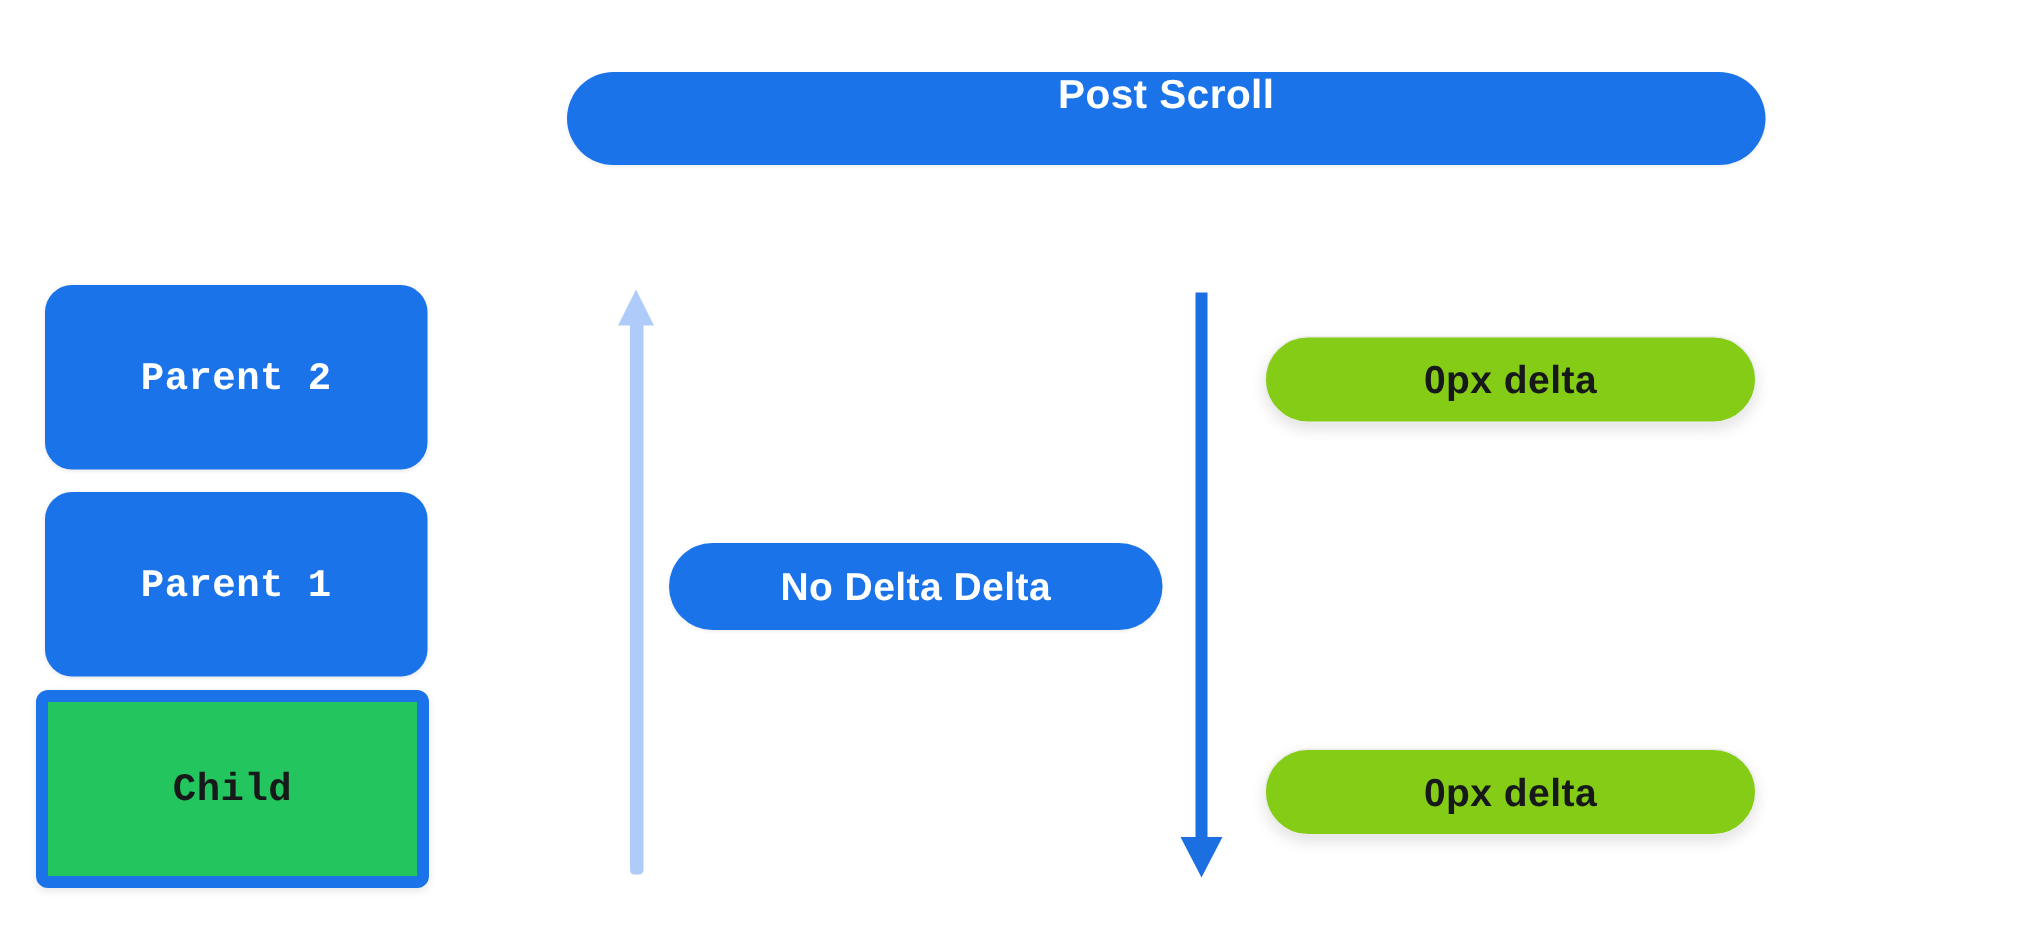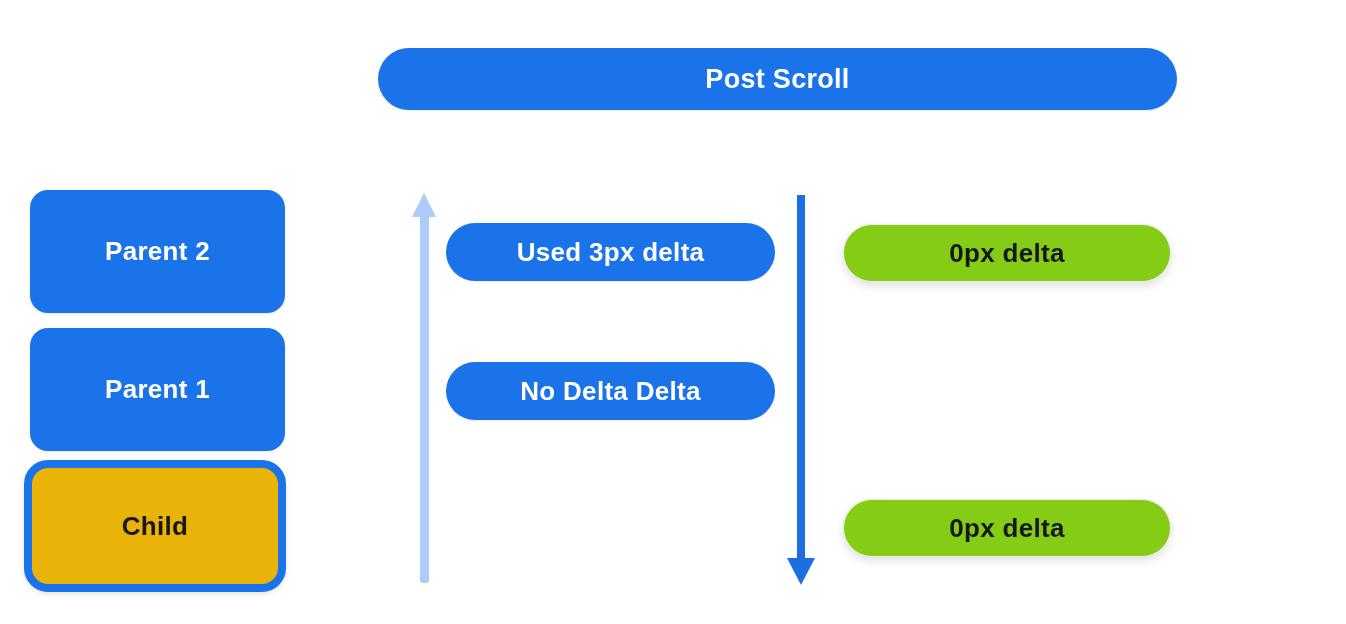--- a/index.html
+++ b/index.html
@@ -22,47 +22,48 @@
     background: var(--background);
     overflow: hidden;
   }
 
   .banner {
     position: absolute;
     left: 378px; top: 48px;
     width: 799px; height: 62px;
     background: var(--primary-blue);
     border-radius: 31px;
-    display: flex; align-items: center; justify-content: center;
+    display: flex; justify-content: center;
     color: var(--text-white);
     font-size: 27px; font-weight: 700;
     letter-spacing: 0.3px;
     box-shadow: 0 1px 3px rgba(0,0,0,0.08);
   }
 
   .stack-box {
     position: absolute;
     left: 30px;
     width: 255px; height: 123px;
     background: var(--primary-blue);
     border-radius: 18px;
     display: flex; align-items: center; justify-content: center;
     color: var(--text-white);
     font-size: 26px; font-weight: 700;
     letter-spacing: 0.3px;
     box-shadow: 0 1px 3px rgba(0,0,0,0.10);
+    font-family: Liberation Mono, monospace;
   }
   .stack-box.parent2 { top: 190px; }
   .stack-box.parent1 { top: 328px; }
   .stack-box.child {
     left: 24px; top: 460px;
     width: 262px; height: 132px;
-    background: #eab308;
+    background: #22c55e;
     border: 8px solid var(--primary-blue);
-    border-radius: 24px;
+    border-radius: 8px;
     color: var(--text-black);
     font-weight: 600;
     box-shadow: 0 2px 6px rgba(0,0,0,0.10);
   }
 
   .arrow {
     position: absolute;
     display: flex; flex-direction: column; align-items: center;
   }
   .arrow-up { left: 411px; top: 193px; width: 26px; height: 390px; }
@@ -141,23 +142,20 @@
   <div class="arrow arrow-up">
     <div class="head"></div>
     <div class="shaft"></div>
   </div>
 
   <div class="arrow arrow-down">
     <div class="shaft"></div>
     <div class="head"></div>
   </div>
 
-  <div class="pill blue event0">
-    <span>Used 3px delta</span>
-  </div>
   <div class="pill blue event1">
     <span>No Delta Delta</span>
   </div>
 
   <div class="pill white result0">
     <span>0px delta</span>
   </div>
   <div class="pill white result1">
     <span>0px delta</span>
   </div>

